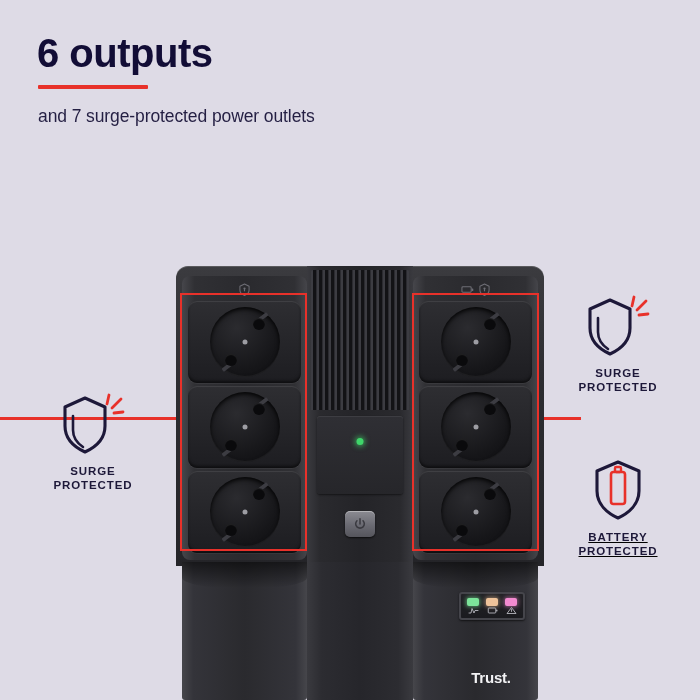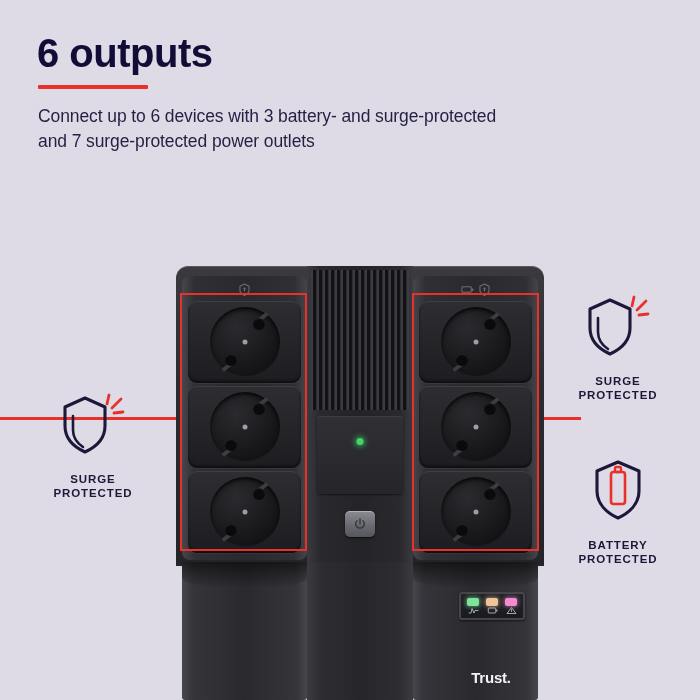--- a/index.html
+++ b/index.html
@@ -29,28 +29,28 @@
     position:absolute;left:38px;top:104px;width:612px;
     font-size:17.5px;color:#241f43;line-height:1.42;
     letter-spacing:-0.1px;
   }
   .subtitle div{white-space:nowrap;}
 
   
   .badge{position:absolute;text-align:center;}
   .badge .cap{
     font-size:11.5px;font-weight:bold;color:#1d1839;
-    letter-spacing:.9px;line-height:1.25;margin-top:12px;
+    letter-spacing:.9px;line-height:1.25;margin-top:4px;
   }
   .badge .cap div{white-space:nowrap;}
   .badge .glyph{display:flex;justify-content:center;align-items:flex-start;height:70px;}
 
   #badge-surge-left{left:23px;top:390px;width:140px;}
   #badge-surge-right{left:548px;top:292px;width:140px;}
-  #badge-battery{left:548px;top:456px;width:140px;}
+  #badge-battery{left:548px;top:456px;width:140px;text-decoration:underline;}
 
   
   .conn{position:absolute;background:#e8312a;height:2.5px;}
   #conn-left{left:0px;top:417px;width:190px;}
   #conn-right{left:513px;top:417px;width:68px;}
 
   
   .hl{position:absolute;border:2.5px solid #e8312a;box-sizing:border-box;}
   #hl-left{left:180px;top:293px;width:127px;height:258px;}
   #hl-right{left:412px;top:293px;width:127px;height:258px;}
@@ -183,21 +183,20 @@
   }
 </style>
 </head>
 <body>
 
 <div id="stage">
 
   <div class="headline">6 outputs</div>
   <div class="rule"></div>
   <div class="subtitle">
-    <div>Connect up to 6 devices with 3 battery- and surge-protected</div>
     <div>and 7 surge-protected power outlets</div>
   </div>
 
   <div class="conn" id="conn-left"></div>
   <div class="conn" id="conn-right"></div>
 
   <div id="device">
 
     <div class="shell"></div>
 

